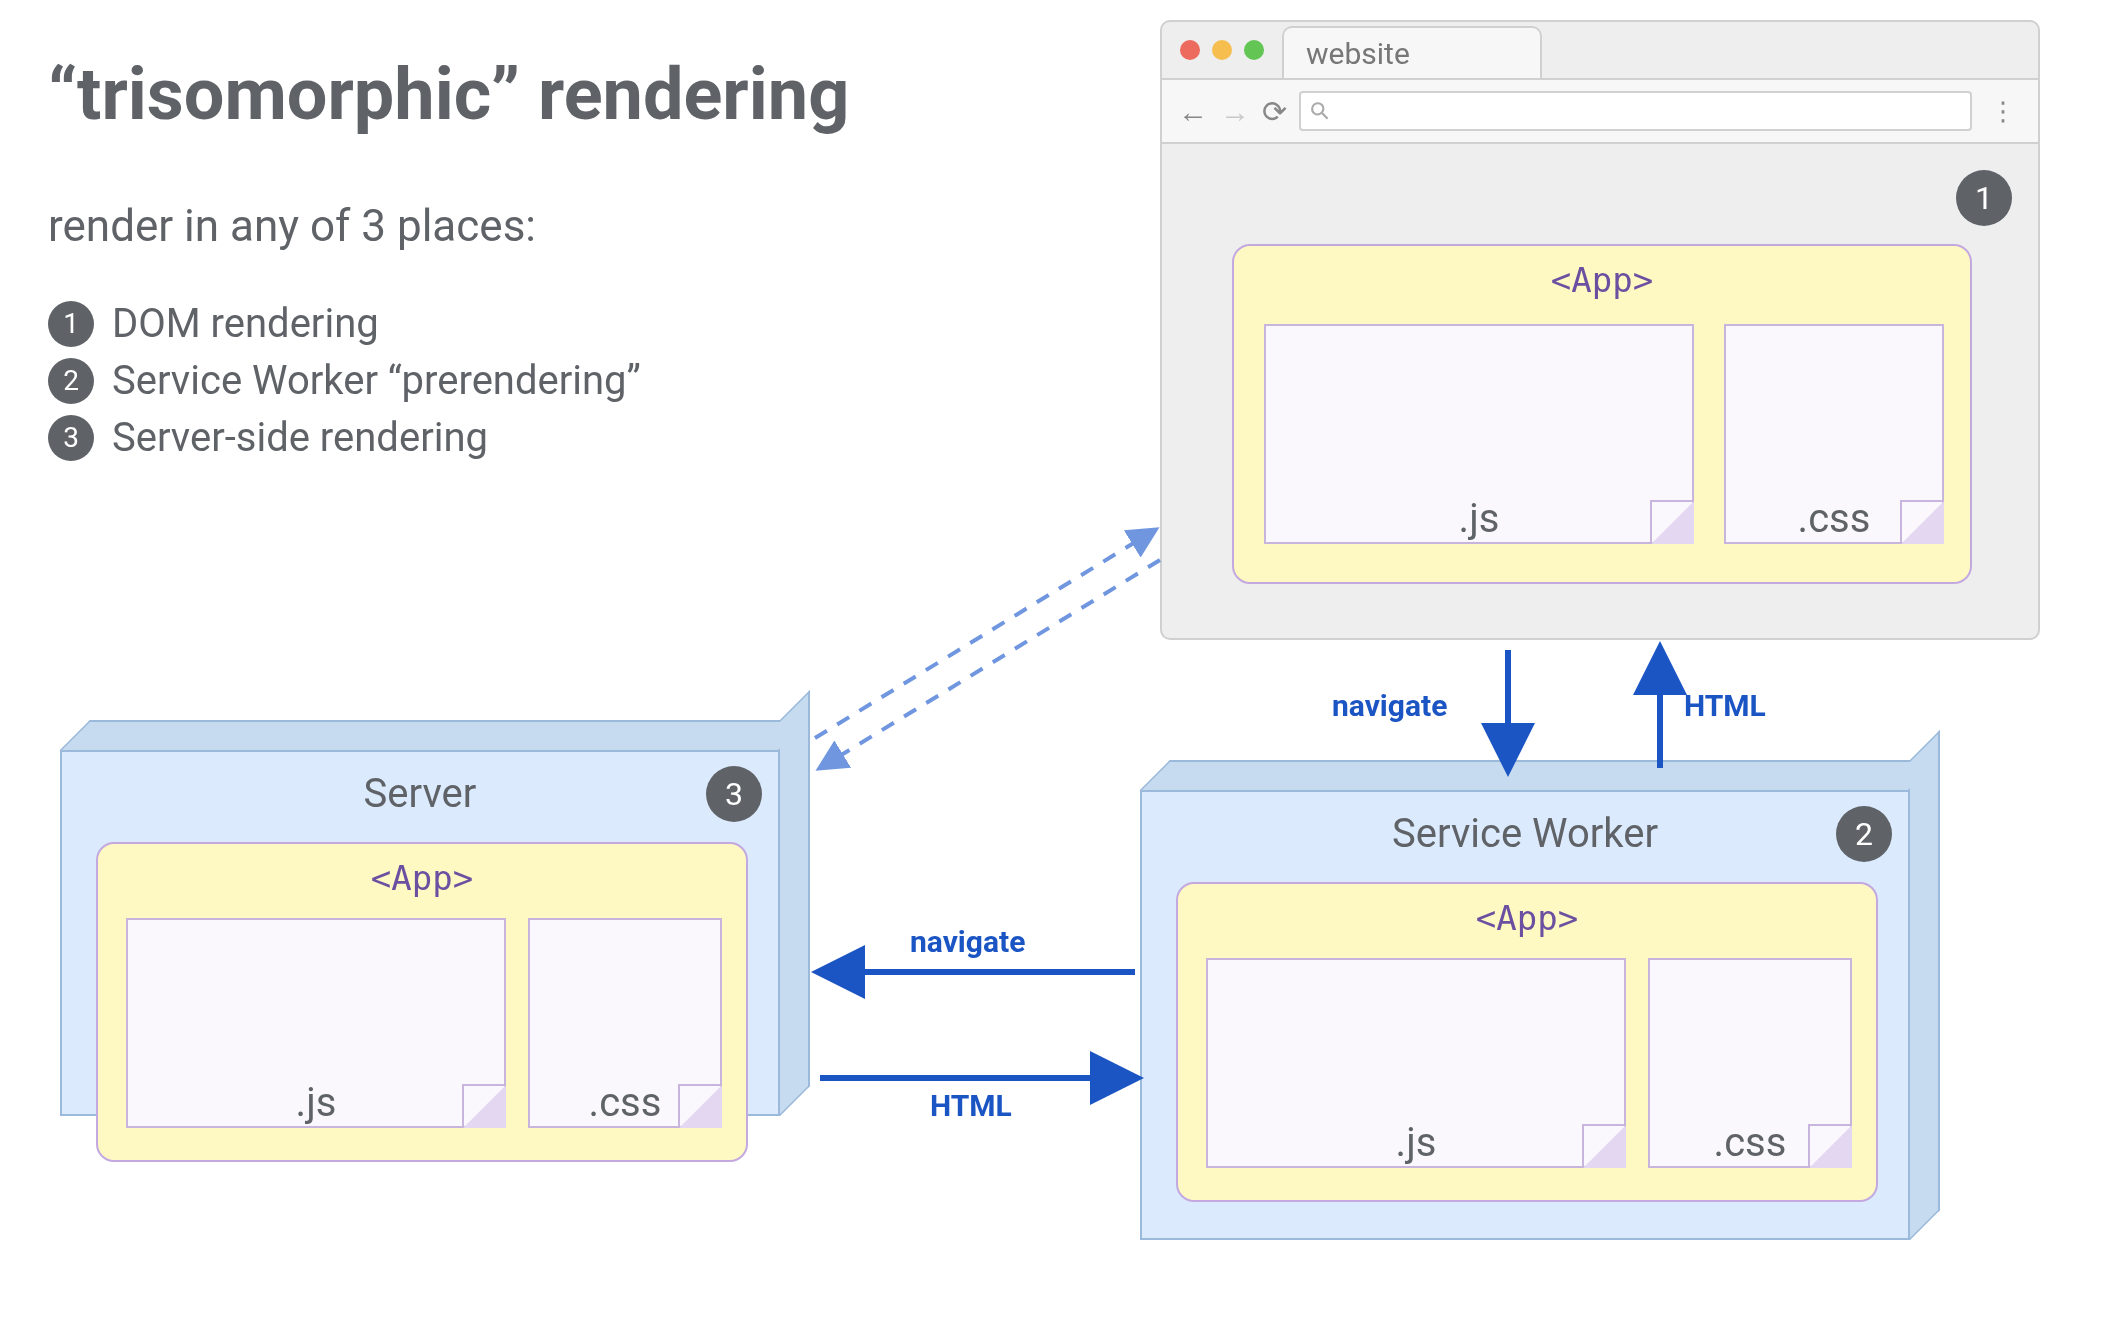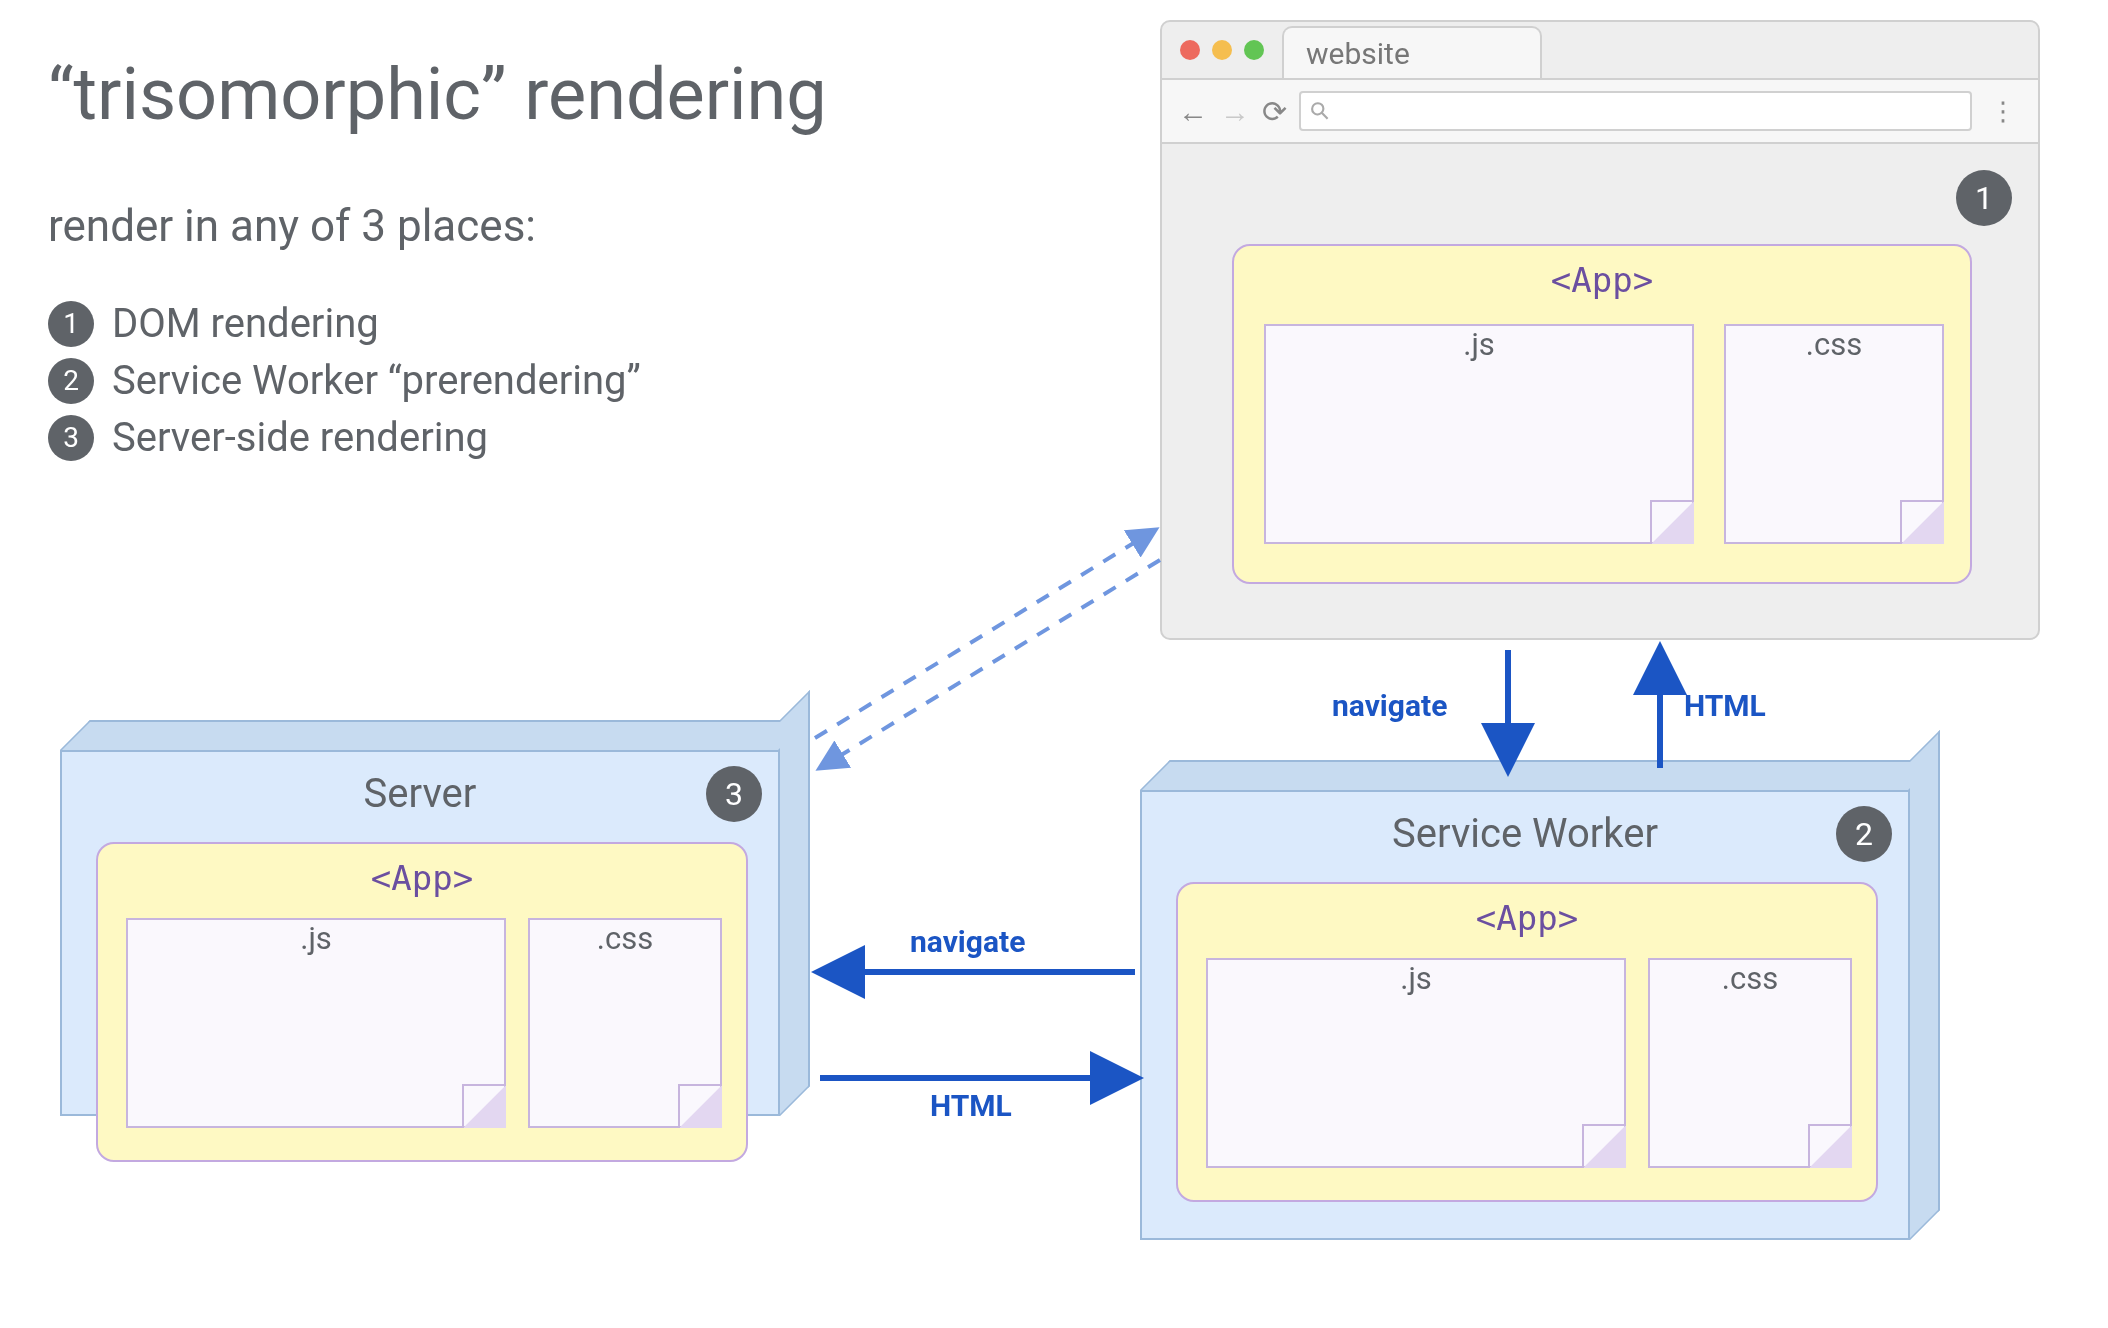--- a/index.html
+++ b/index.html
@@ -12,21 +12,21 @@
     position: relative;
     color: #5f6368;
   }
 
   
   .headline {
     position: absolute;
     left: 48px;
     top: 52px;
     font-size: 72px;
-    font-weight: 400;
+    font-weight: 700;
     color: #5f6368;
   }
   .subhead {
     position: absolute;
     left: 48px;
     top: 200px;
     font-size: 44px;
     font-weight: 400;
     color: #5f6368;
   }
@@ -176,22 +176,22 @@
     left: 0; right: 0; top: 14px;
     text-align: center;
     font-size: 34px;
     color: #6b4fa0;
     font-family: ui-monospace, Menlo, Consolas, monospace;
   }
   .filecard {
     position: absolute;
     background: #faf8fd;
     border: 2px solid #c7b5de;
-    display: flex; align-items: flex-start; justify-content: center;
-    font-size: 31px;
+    display: flex; align-items: flex-end; justify-content: center;
+    font-size: 40px;
     color: #5f6368;
   }
   .dogear {
     position: absolute;
     right: -2px; bottom: -2px;
     width: 44px; height: 44px;
     background: linear-gradient(135deg, transparent 48%, #e3d7f1 50%);
     border-left: 2px solid #c7b5de;
     border-top: 2px solid #c7b5de;
   }

